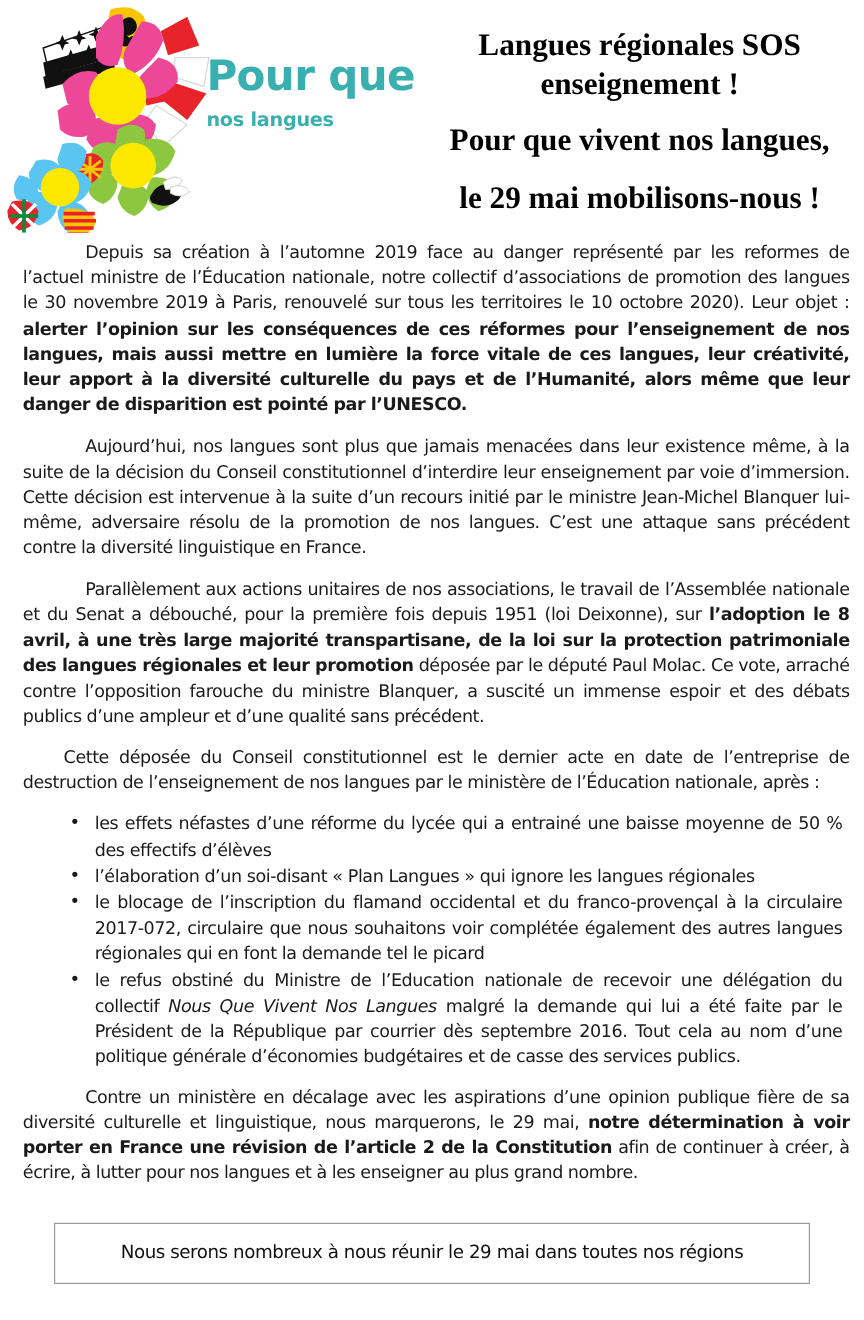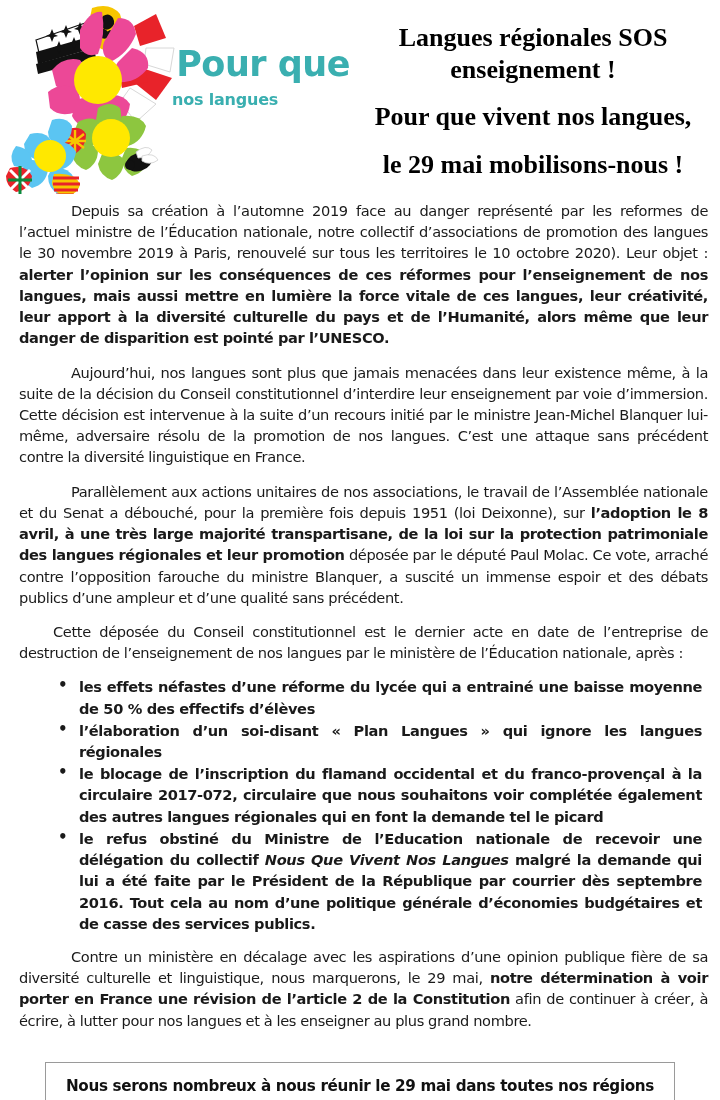--- a/index.html
+++ b/index.html
@@ -41,21 +41,21 @@
     position: absolute;
     left: 172px;
     top: 48px;
     width: 178px;
     color: #3aafb0;
     font-family: "DejaVu Sans", sans-serif;
     font-weight: bold;
     line-height: 0.92;
     letter-spacing: -0.5px;
   }
-  .lt1 { font-size: 35px; display: block; text-align: right; }
+  .lt1 { font-size: 35px; display: block; }
   .lt2 { font-size: 48px; display: block; margin-top: 1px; }
   .lt3 { font-size: 16px; display: block; margin-top: 13px; letter-spacing: -0.2px;}
 
   .headline {
     flex: 1 1 auto;
     padding: 22px 10px 0 4px;
     text-align: center;
     font-family: "Liberation Serif", serif;
     font-weight: bold;
     font-size: 26px;
@@ -90,21 +90,20 @@
   }
   ul.bullets li {
     position: relative;
     text-align: justify;
     font-size: 14.6px;
     line-height: 1.455;
     font-family: "DejaVu Sans", sans-serif;
     letter-spacing: -0.36px;
     margin-bottom: 1px;
     padding-right: 6px;
-    font-weight: bold;
   }
   ul.bullets li::before {
     content: "\2022";
     position: absolute;
     left: -21px;
     top: -1px;
     font-size: 15px;
     color: #1a1a1a;
   }
 
@@ -113,21 +112,21 @@
     padding: 18px 10px 0 10px;
   }
   .callout {
     margin: 0 auto;
     width: 630px;
     box-sizing: border-box;
     border: 1.3px solid #9a9a9a;
     padding: 13px 18px 14px 18px;
     text-align: center;
     font-family: "DejaVu Sans", sans-serif;
-    font-weight: bold;
+    font-weight: normal;
     font-size: 15.2px;
     line-height: 1.42;
     letter-spacing: -0.35px;
     color: #111;
   }
   .callout .co-line { display: block; }
 </style>
 </head>
 <body>
 

